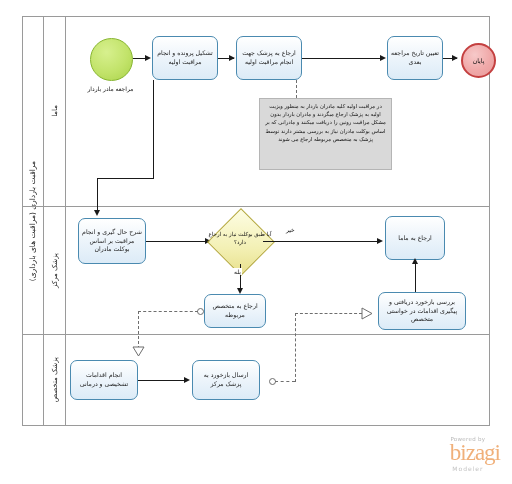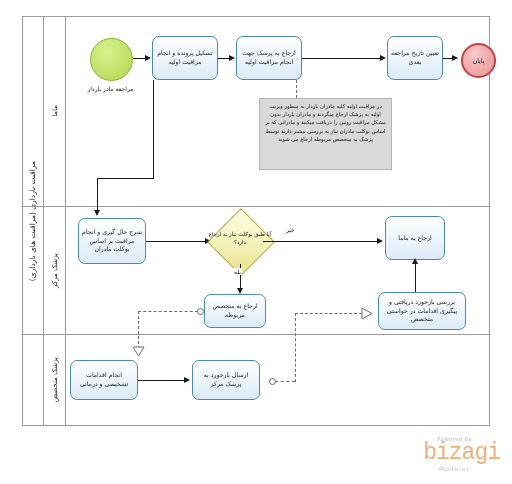--- a/index.html
+++ b/index.html
@@ -70,21 +70,21 @@
         border-bottom:6px solid #1a1a1a;}
   .endo{position:absolute;width:5px;height:5px;border:1px solid #6e6e6e;
         border-radius:50%;background:#ffffff;}
   .flow-label{position:absolute;font-size:6px;color:#111;direction:rtl;
         background:#ffffff;padding:0 1px;white-space:nowrap;}
 
   
   .logo{position:absolute;right:12px;bottom:12px;text-align:center;}
   .logo .pw{font-size:5.5px;color:#b9b9b9;letter-spacing:.3px;margin-bottom:1px;}
   .logo .bz{font-size:23px;color:#f0b07a;letter-spacing:-1px;line-height:.9;
-        font-family:Liberation Mono, monospace;font-weight:400;margin-left:14px;}
+        font-family:Liberation Serif, serif;font-weight:400;margin-left:14px;}
   .logo .md{font-size:6px;color:#c3c3c3;letter-spacing:1px;margin-top:1px;}
 </style>
 </head>
 <body>
 
 <div id="canvas">
 
   <div class="pool"></div>
 
   <div class="pool-label">

